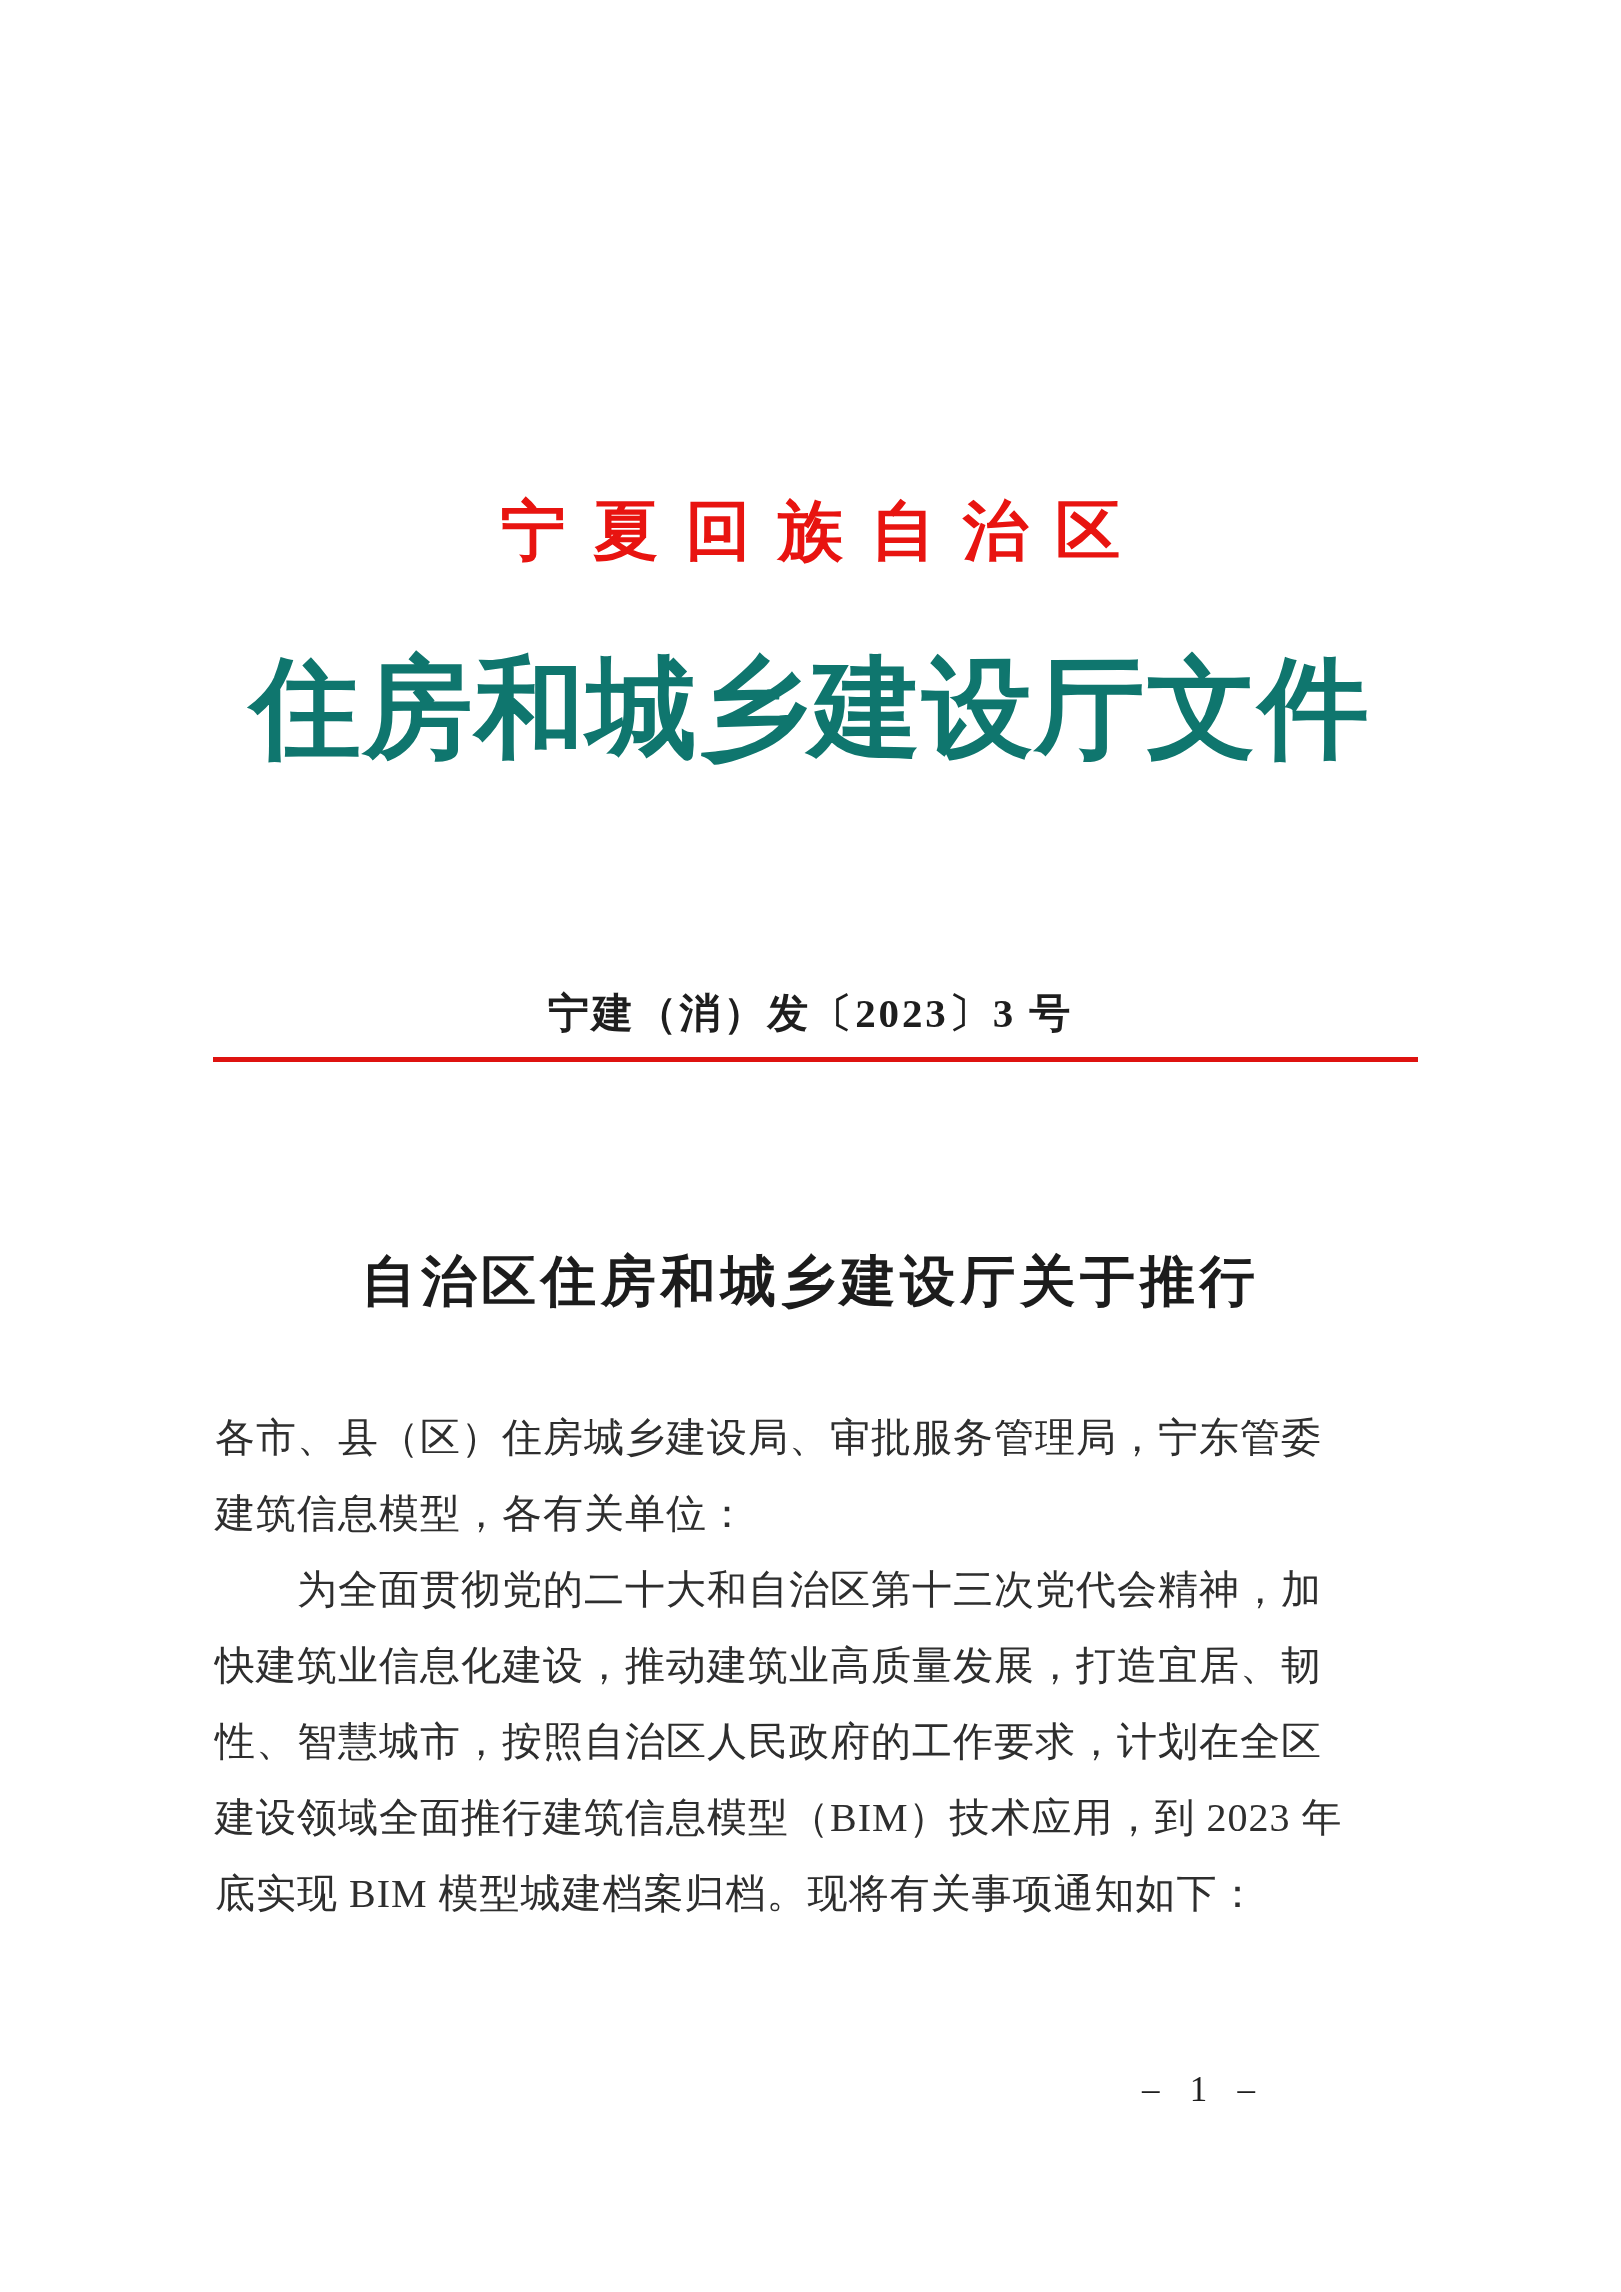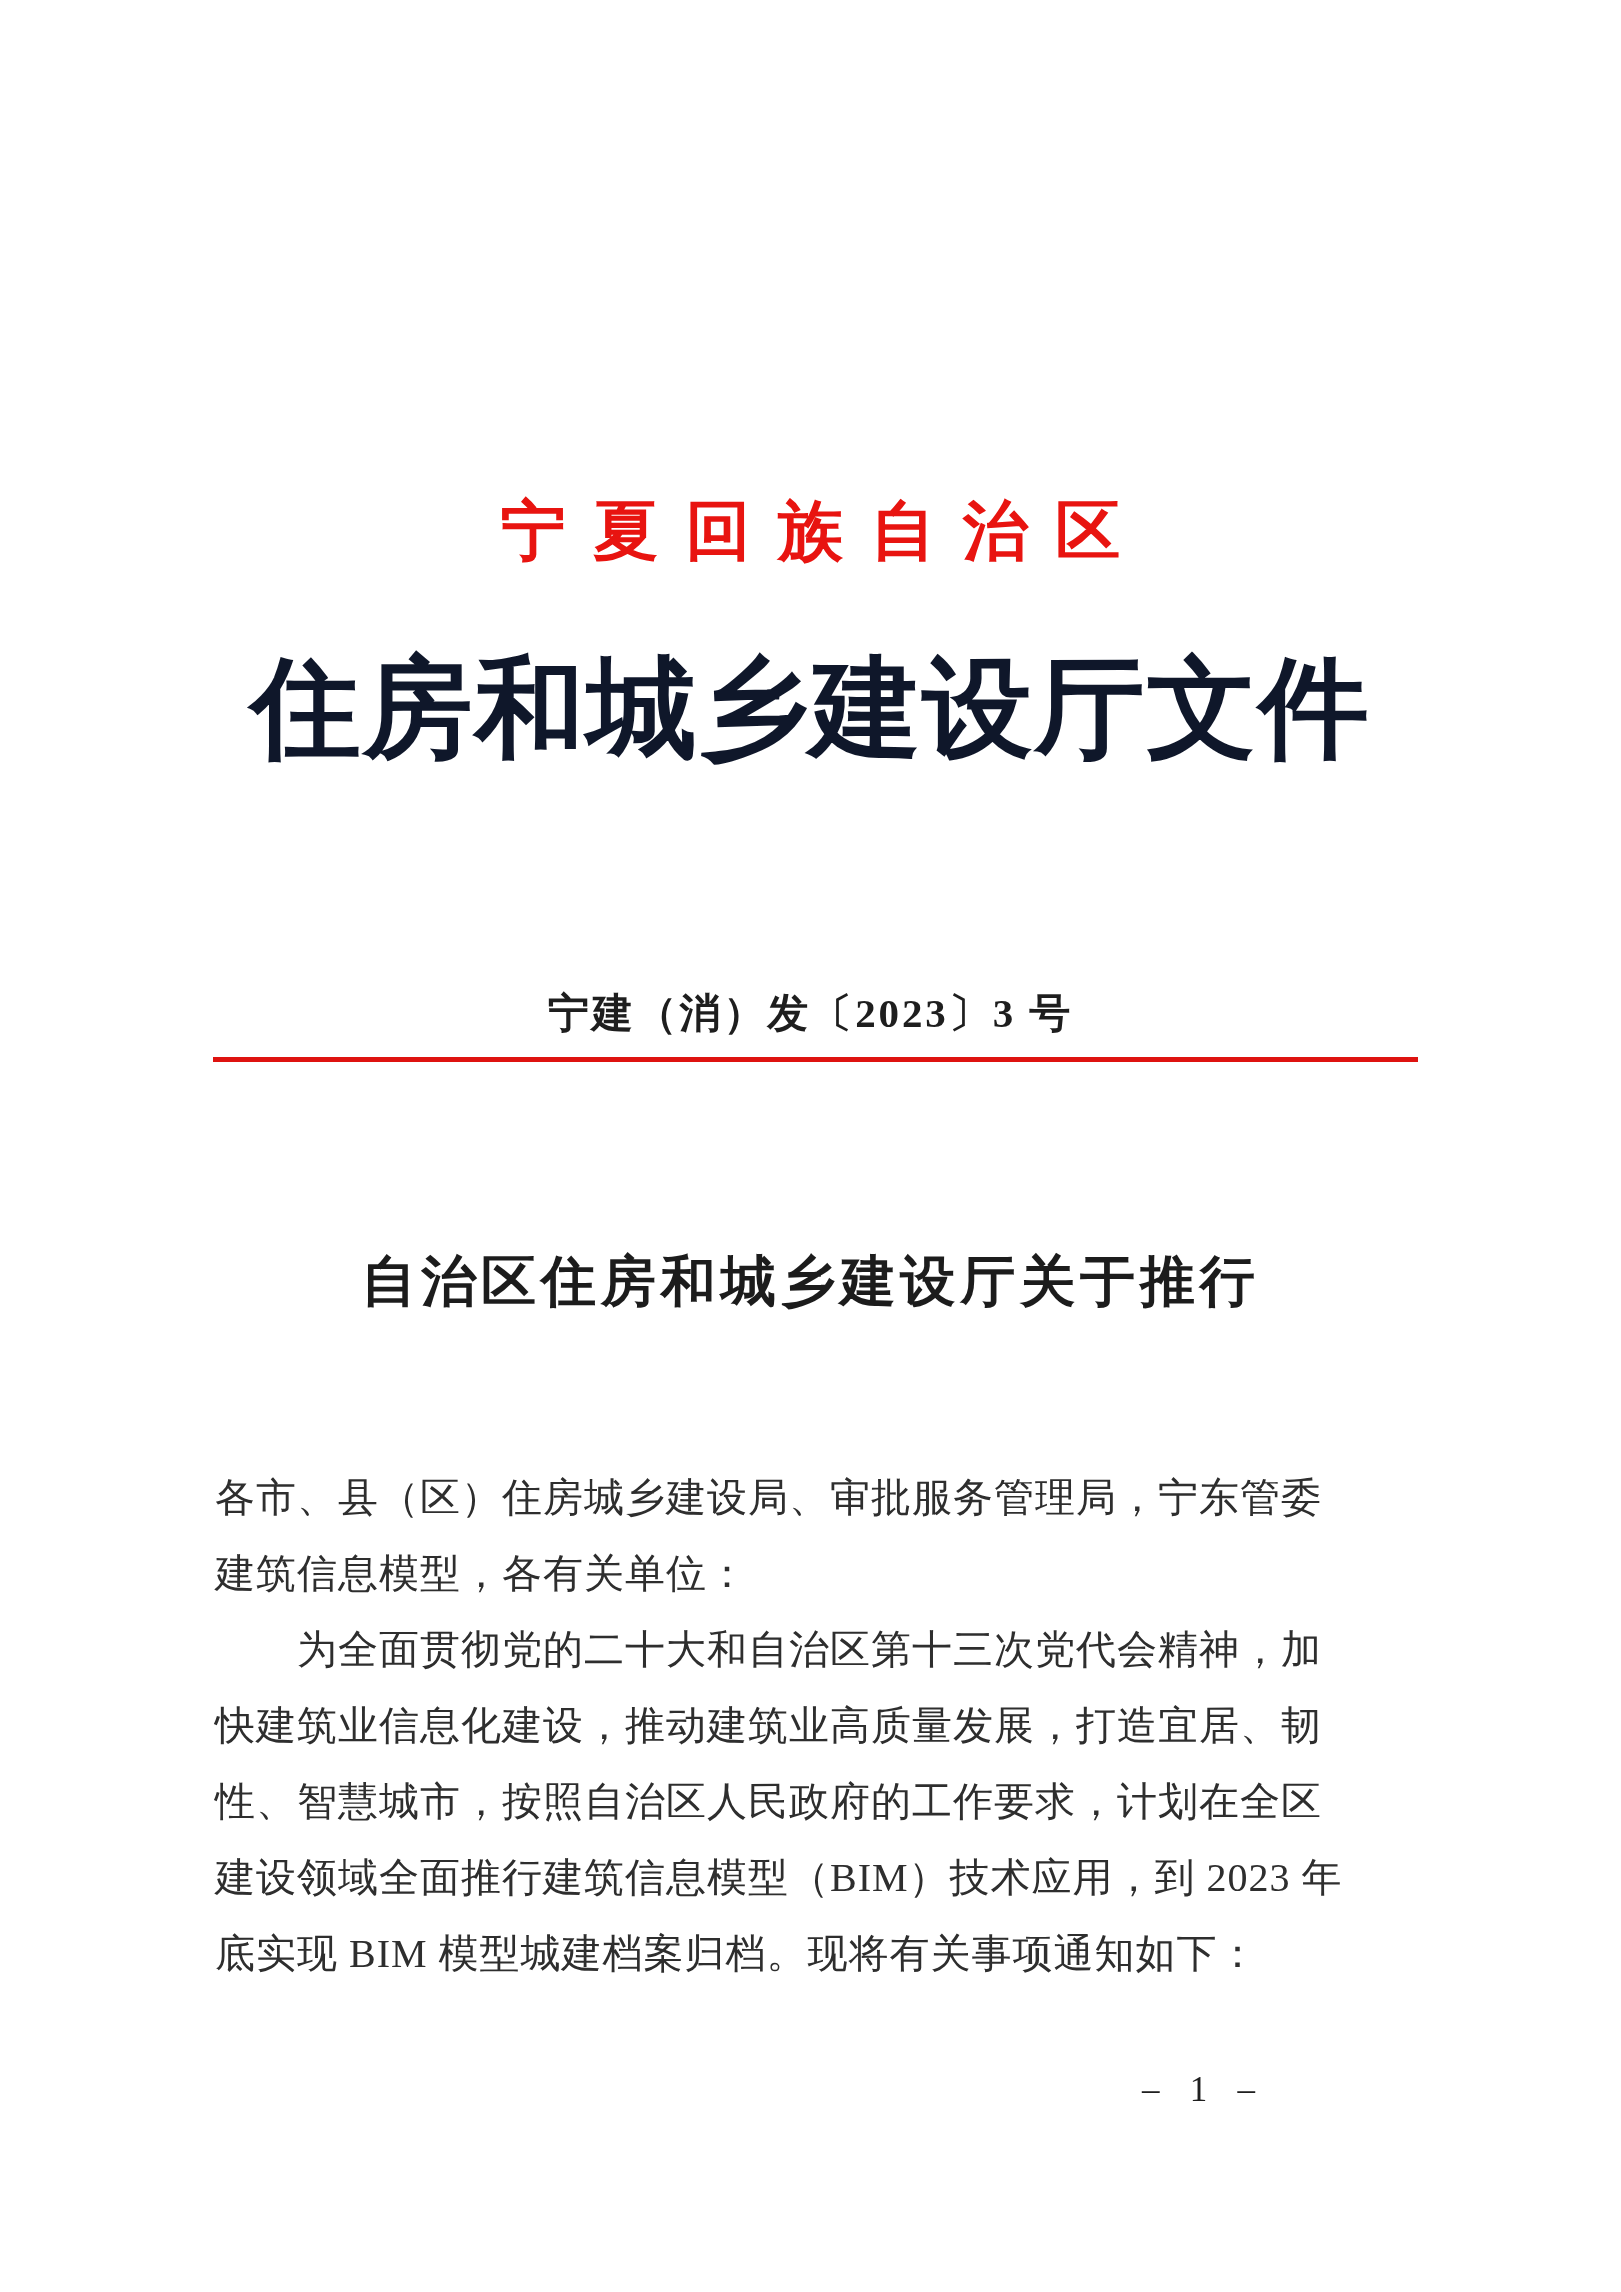--- a/index.html
+++ b/index.html
@@ -31,21 +31,21 @@
     white-space: nowrap;
   }
   .org-line {
     position: absolute;
     top: 635px;
     left: 0;
     width: 1621px;
     text-align: center;
     font-size: 110px;
     font-weight: bold;
-    color: #0f172a;
+    color: #0f766e;
     letter-spacing: 2px;
     white-space: nowrap;
   }
 
   
   .doc-number {
     position: absolute;
     top: 986px;
     left: 0;
     width: 1621px;
@@ -77,21 +77,21 @@
     color: #1c1c1c;
     line-height: 76px;
     letter-spacing: 4.9px;
     white-space: nowrap;
     margin-top: 44px;
   }
 
   
   .body-block {
     position: absolute;
-    top: 1460px;
+    top: 1400px;
     left: 215px;
     width: 1208px;
     font-size: 40px;
     color: #2e2e2e;
     letter-spacing: 1px;
   }
   .body-line {
     line-height: 76px;
     height: 76px;
     white-space: nowrap;

